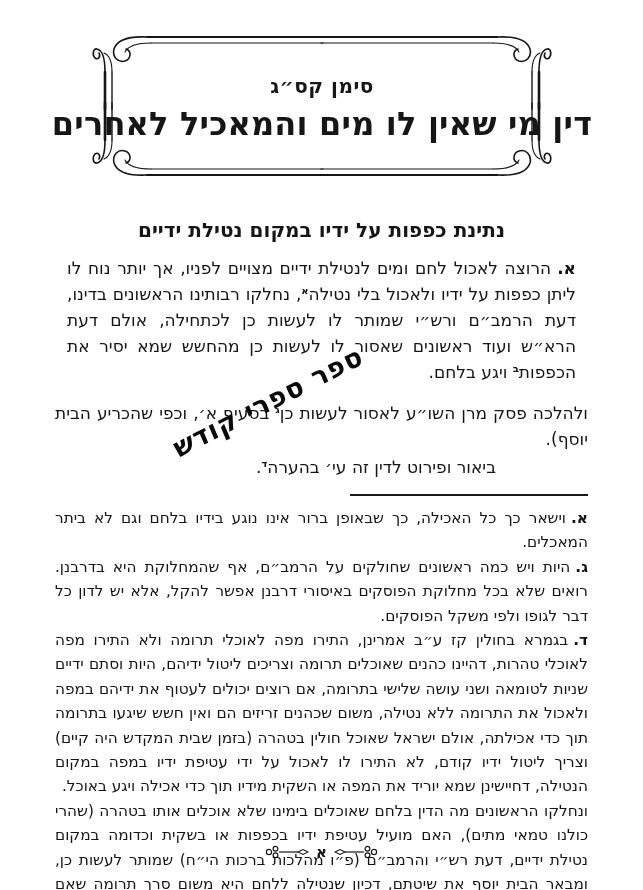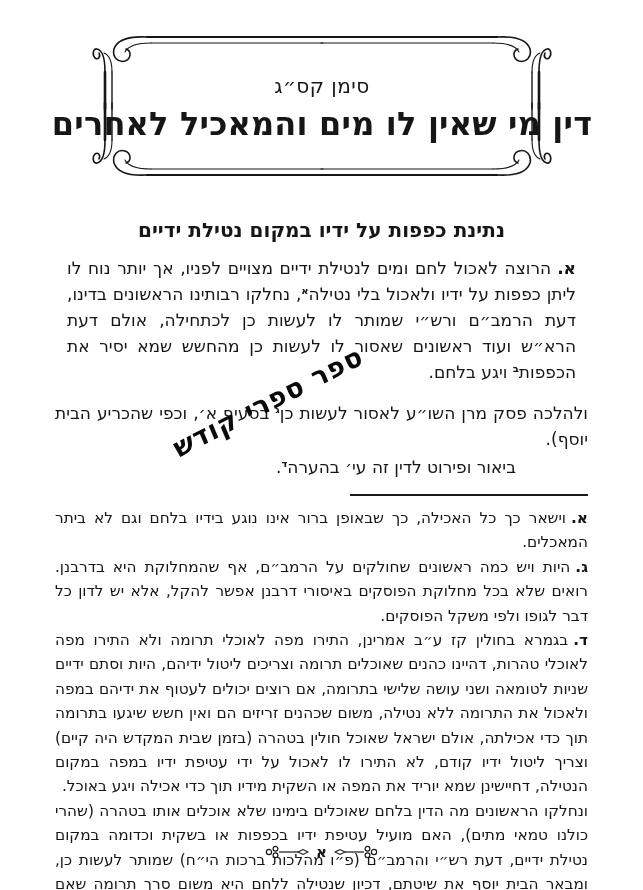--- a/index.html
+++ b/index.html
@@ -16,21 +16,21 @@
   .title-frame{
     position:absolute;left:93px;top:16px;width:458px;height:180px;
   }
   .title-frame svg{position:absolute;inset:0;overflow:visible;}
   .frame-text{
     position:absolute;left:0;right:0;top:0;height:100%;
     display:flex;flex-direction:column;align-items:center;justify-content:center;
     padding-top:2px;
   }
   .siman{
-    font-size:20px;font-weight:normal;letter-spacing:.5px;margin-bottom:7px;
+    font-size:20px;font-weight:bold;letter-spacing:.5px;margin-bottom:7px;
   }
   .main-title{
     font-size:32px;font-weight:bold;letter-spacing:.2px;white-space:nowrap;
   }
   
   .content{
     position:absolute;right:55px;left:55px;top:218px;
     direction:rtl;
   }
   .subtitle{
@@ -42,21 +42,21 @@
   .para1{margin-bottom:15px;}
   .para-marker{font-weight:bold;margin-left:6px;}
   sup.fnref{font-size:10px;line-height:0;vertical-align:6px;font-weight:bold;}
   .p2-line1{
     font-size:17px;line-height:26px;
     text-align:justify;text-align-last:justify;
     white-space:normal;
   }
   .p2-line2{
     font-size:17px;line-height:26px;text-align:right;
-    margin-right:72px;margin-top:2px;
+    margin-right:92px;margin-top:2px;
   }
   
   .fn-sep{
     width:238px;height:2px;background:#1a1a1a;margin:14px 0 10px 0;
   }
   
   .footnotes{font-size:15.3px;line-height:24.4px;text-align:justify;}
   .footnote{margin:0;}
   .fn-marker{font-weight:bold;margin-left:5px;}
   

